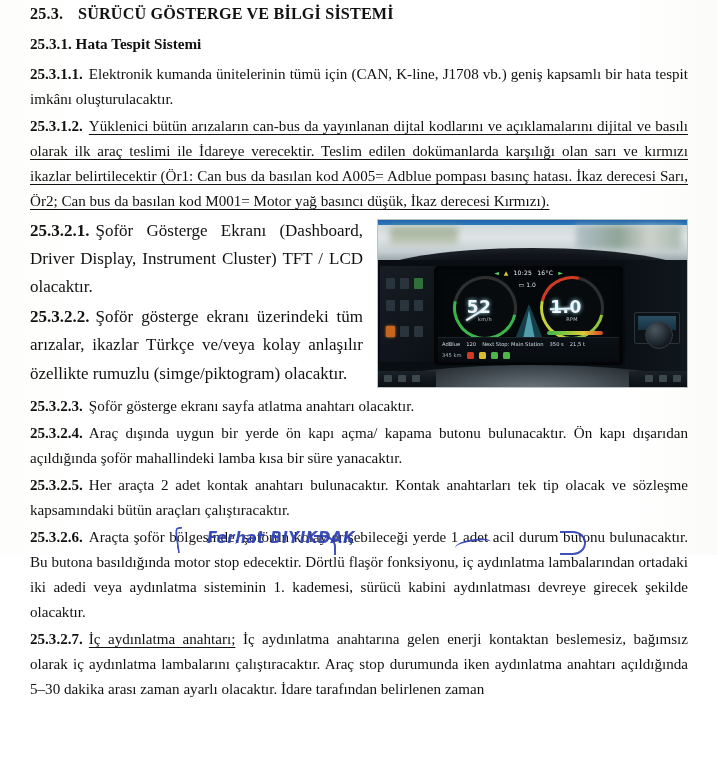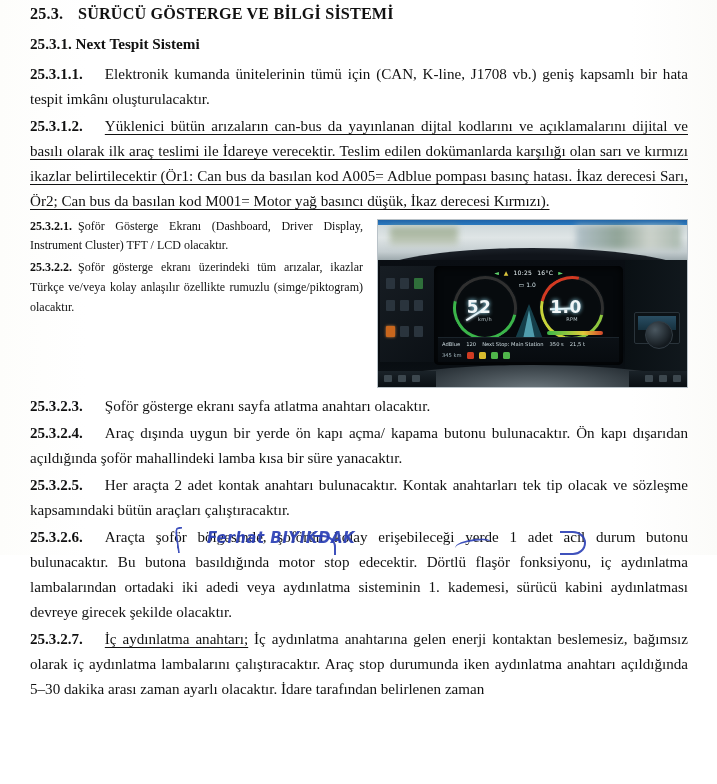--- a/index.html
+++ b/index.html
@@ -57,21 +57,21 @@
   .para {
     font-size: 15.1px;
     line-height: 1.66;
     margin: 0 0 2px 0;
     text-align: justify;
     text-justify: inter-word;
     hyphens: none;
   }
   .para .num {
     font-weight: bold;
-    margin-right: 22px;
+    margin-right: 6px;
   }
   .para.underlined {
     text-decoration: underline;
     text-underline-offset: 3px;
     text-decoration-thickness: 1px;
   }
   .para.underlined .num { text-decoration: none; display: inline-block; }
   .inline-ul {
     text-decoration: underline;
     text-underline-offset: 3px;
@@ -84,21 +84,21 @@
     height: 169px;
     margin: 2px 0 6px 14px;
     position: relative;
     border: 1px solid #b9c2c8;
     box-sizing: border-box;
     overflow: hidden;
     background: #05070a;
   }
 
   .wrap-col {
-    font-size: 12px;
+    font-size: 17px;
     line-height: 1.66;
     text-align: justify;
     font-family: Liberation Serif, serif;
   }
   .wrap-col .num { font-weight: bold; margin-right: 6px; }
   .wrap-col p { margin: 0 0 2px 0; }
 
   .clearer { clear: both; height: 0; }
 
   
@@ -315,21 +315,21 @@
 </head>
 <body>
 
 <div class="page">
   <div class="content">
 
     <h1 class="h-major">
       <span class="num">25.3.</span><span>SÜRÜCÜ GÖSTERGE VE BİLGİ SİSTEMİ</span>
     </h1>
 
-    <h2 class="h-sub">25.3.1. Next Tespit Sistemi</h2>
+    <h2 class="h-sub">25.3.1. Hata Tespit Sistemi</h2>
 
     <p class="para">
       <span class="num">25.3.1.1.</span><span>Elektronik kumanda ünitelerinin tümü için (CAN, K-line, J1708 vb.) geniş kapsamlı bir hata tespit imkânı oluşturulacaktır.</span>
     </p>
 
     <p class="para underlined">
       <span class="num">25.3.1.2.</span><span>Yüklenici bütün arızaların can-bus da yayınlanan dijtal kodlarını ve açıklamalarını dijital ve basılı olarak ilk araç teslimi ile İdareye verecektir. Teslim edilen dokümanlarda karşılığı olan sarı ve kırmızı ikazlar belirtilecektir (Ör1: Can bus da basılan kod A005= Adblue pompası basınç hatası. İkaz derecesi Sarı, Ör2; Can bus da basılan kod M001= Motor yağ basıncı düşük, İkaz derecesi Kırmızı).</span>
     </p>
 
 

